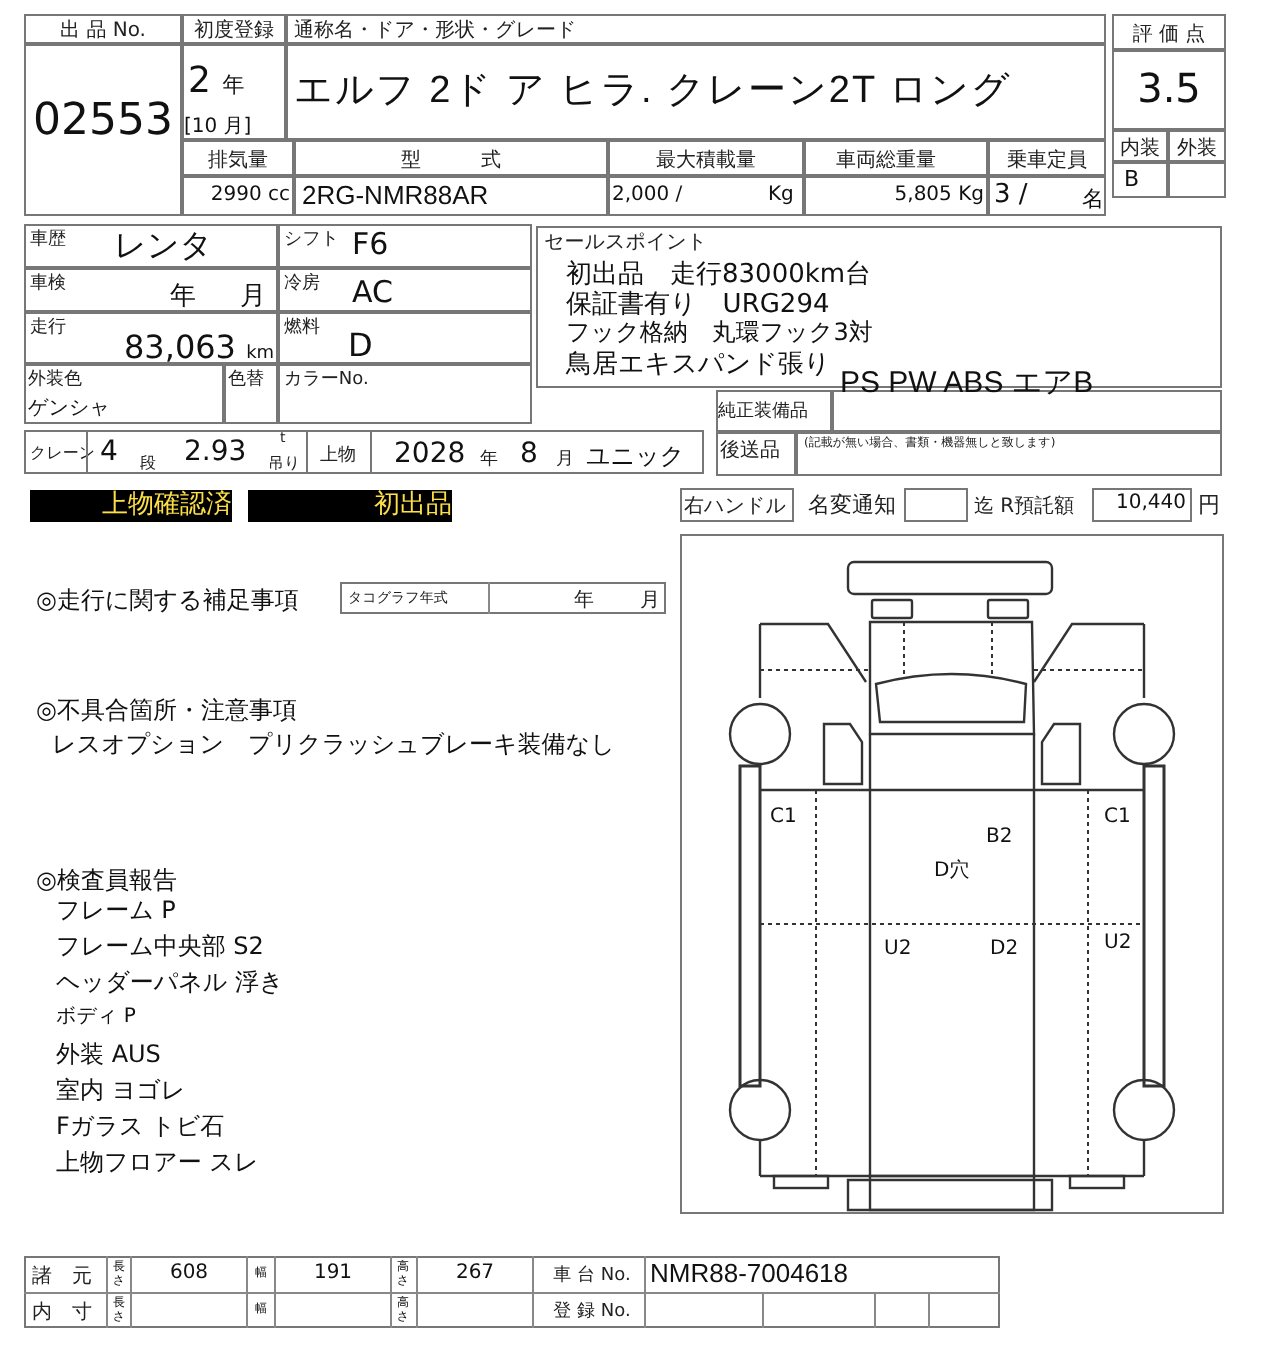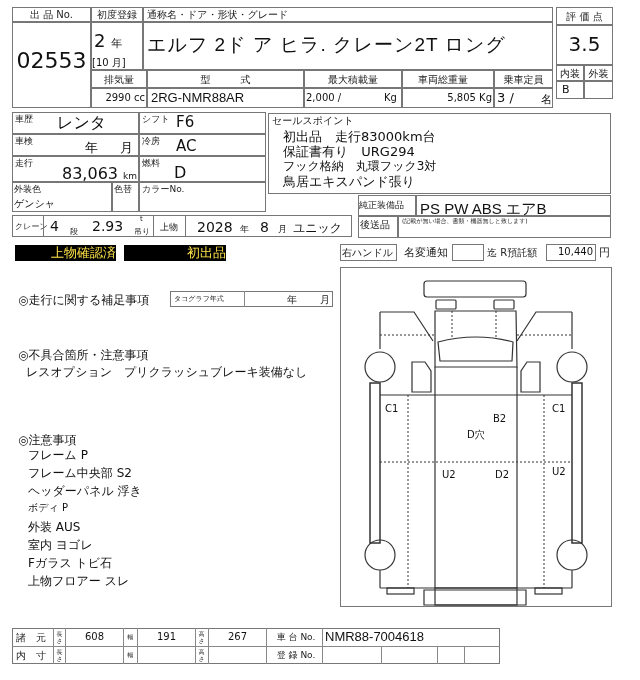--- a/index.html
+++ b/index.html
@@ -119,21 +119,21 @@
 <div class="bx" style="left:268px;top:113px;width:343px;height:81px;"></div>
 <div class="abs lbl" style="left:272px;top:114px;">セールスポイント</div>
 <div class="abs val" style="left:283px;top:128px;font-size:13px;">初出品　走行83000km台</div>
 <div class="abs val" style="left:283px;top:143px;font-size:13px;">保証書有り　URG294</div>
 <div class="abs val" style="left:283px;top:158px;font-size:12px;">フック格納　丸環フック3対</div>
 <div class="abs val" style="left:283px;top:173px;font-size:13px;">鳥居エキスパンド張り</div>
 
 <div class="bx" style="left:358px;top:195px;width:58px;height:21px;"></div>
 <div class="abs lbl" style="left:359px;top:199px;font-size:9px;">純正装備品</div>
 <div class="bx" style="left:416px;top:195px;width:195px;height:21px;"></div>
-<div class="abs val narrow" style="left:420px;top:200px;font-size:15px;">PS  PW  ABS  エアB</div>
+<div class="abs val narrow" style="left:420px;top:182px;font-size:15px;">PS  PW  ABS  エアB</div>
 <div class="bx" style="left:358px;top:216px;width:40px;height:22px;"></div>
 <div class="abs lbl" style="left:360px;top:218px;font-size:10px;">後送品</div>
 <div class="bx" style="left:398px;top:216px;width:213px;height:22px;"></div>
 <div class="abs lbl" style="left:402px;top:217px;font-size:6px;">(記載が無い場合、書類・機器無しと致します)</div>
 
 <div class="abs blk" style="left:15px;top:245px;width:101px;height:16px;">上物確認済</div>
 <div class="abs blk" style="left:124px;top:245px;width:102px;height:16px;">初出品</div>
 
 <div class="bx" style="left:340px;top:244px;width:57px;height:17px;"></div>
 <div class="abs lbl" style="left:342px;top:246px;font-size:10px;">右ハンドル</div>
@@ -147,21 +147,21 @@
 <div class="abs val" style="left:18px;top:292px;font-size:12px;">◎走行に関する補足事項</div>
 <div class="bx" style="left:170px;top:291px;width:163px;height:16px;"></div>
 <div class="abs" style="left:244px;top:291px;width:1px;height:16px;background:#888;"></div>
 <div class="abs lbl" style="left:174px;top:294px;font-size:7px;">タコグラフ年式</div>
 <div class="abs lbl" style="left:287px;top:293px;font-size:10px;">年</div>
 <div class="abs lbl" style="left:320px;top:293px;font-size:10px;">月</div>
 
 <div class="abs val" style="left:18px;top:347px;font-size:12px;">◎不具合箇所・注意事項</div>
 <div class="abs val" style="left:26px;top:364px;font-size:12px;">レスオプション　プリクラッシュブレーキ装備なし</div>
 
-<div class="abs val" style="left:18px;top:432px;font-size:12px;">◎注意事項</div>
+<div class="abs val" style="left:18px;top:432px;font-size:12px;">◎検査員報告</div>
 <div class="abs val" style="left:28px;top:447px;font-size:12px;">フレーム P</div>
 <div class="abs val" style="left:28px;top:465px;font-size:12px;">フレーム中央部 S2</div>
 <div class="abs val" style="left:28px;top:483px;font-size:12px;">ヘッダーパネル 浮き</div>
 <div class="abs val" style="left:28px;top:501px;font-size:10px;">ボディ P</div>
 <div class="abs val" style="left:28px;top:519px;font-size:12px;">外装 AUS</div>
 <div class="abs val" style="left:28px;top:537px;font-size:12px;">室内 ヨゴレ</div>
 <div class="abs val" style="left:28px;top:555px;font-size:12px;">Fガラス トビ石</div>
 <div class="abs val" style="left:28px;top:573px;font-size:12px;">上物フロアー スレ</div>
 
 <div class="bx" style="left:340px;top:267px;width:272px;height:340px;"></div>

